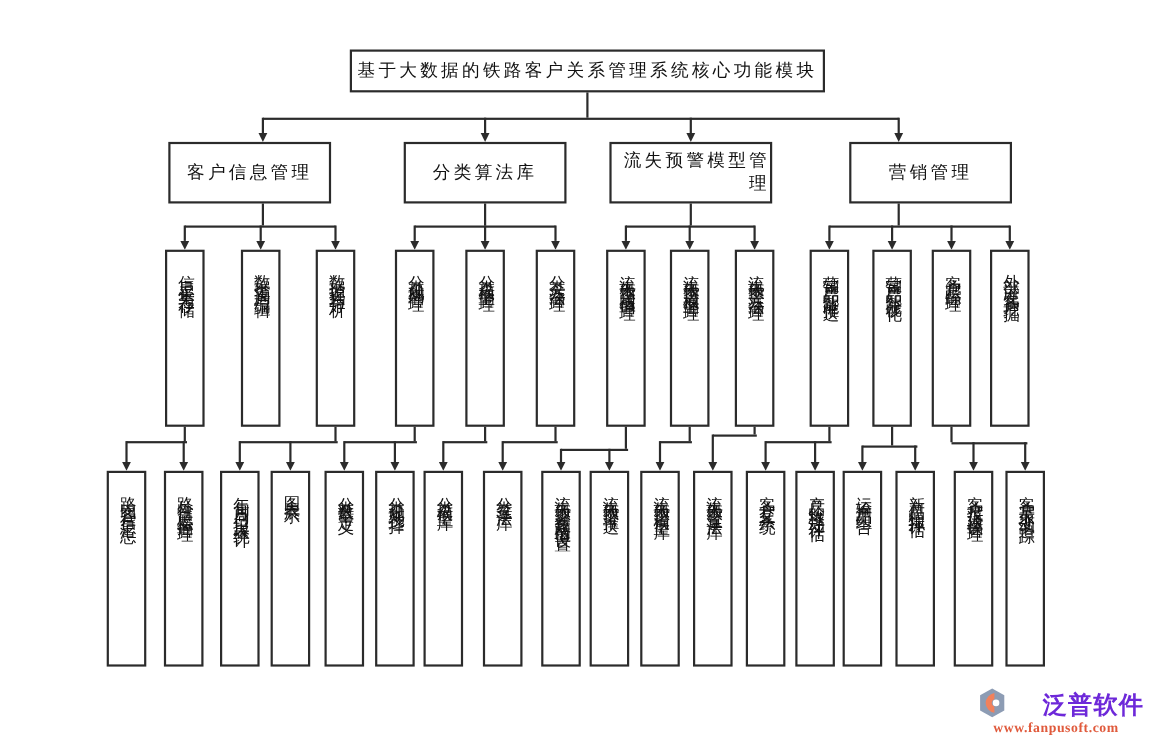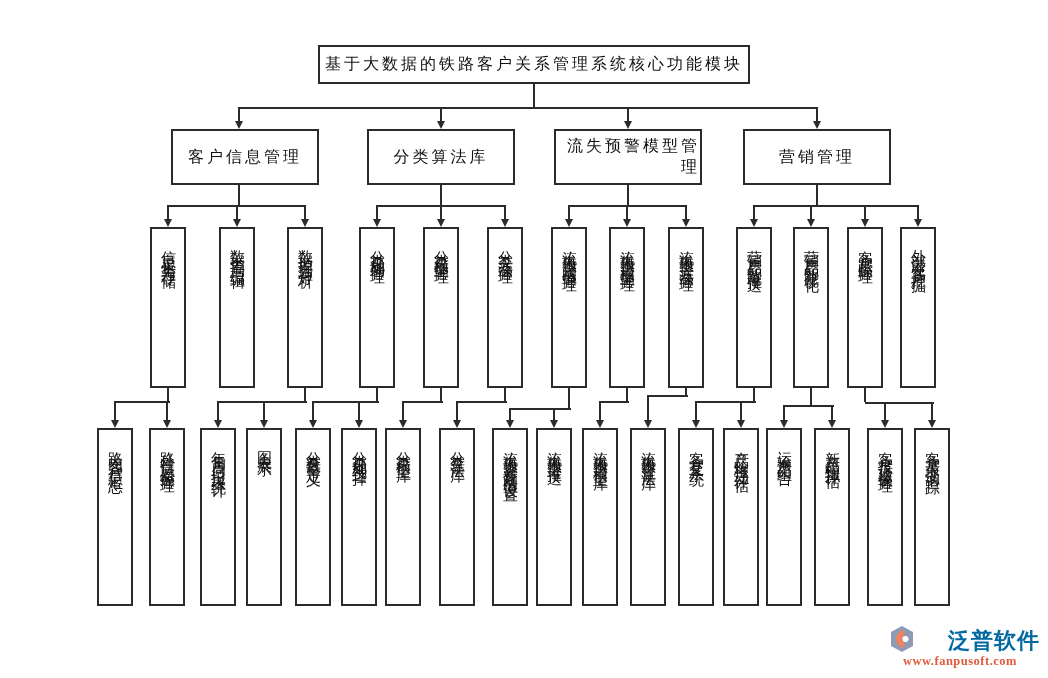--- a/index.html
+++ b/index.html
@@ -43,21 +43,21 @@
 </head>
 <body>
 
 <div id="canvas">
   <div id="nodes-layer">
       <div class="node hbox" style="left: 318px; top: 45px; width: 432px; height: 39px;">基于大数据的铁路客户关系管理系统核心功能模块</div>
       <div class="line" style="left: 533px; top: 84px; width: 2px; height: 23px;"></div>
       <div class="line" style="left: 239px; top: 107px; width: 578px; height: 2px;"></div>
       <div class="line" style="left: 238px; top: 107px; width: 2px; height: 14px;"></div>
       <div class="arrow" style="left: 235px; top: 121px;"></div>
-      <div class="node hbox" style="left: 171px; top: 129px; width: 148px; height: 56px;">客户信息管理</div>
+      <div class="node hbox" style="left: 153px; top: 129px; width: 148px; height: 56px;">客户信息管理</div>
       <div class="line" style="left: 238px; top: 185px; width: 2px; height: 20px;"></div>
       <div class="line" style="left: 168px; top: 205px; width: 137px; height: 2px;"></div>
       <div class="line" style="left: 167px; top: 205px; width: 2px; height: 14px;"></div>
       <div class="arrow" style="left: 164px; top: 219px;"></div>
       <div class="node vbox" style="left: 150px; top: 227px; width: 36px; height: 161px;">
         <span class="vtext">信息采集与存储</span>
       </div>
       <div class="line" style="left: 167px; top: 388px; width: 2px; height: 13px;"></div>
       <div class="line" style="left: 115px; top: 401px; width: 55px; height: 2px;"></div>
       <div class="line" style="left: 114px; top: 401px; width: 2px; height: 19px;"></div>
@@ -179,21 +179,21 @@
       </div>
       <div class="line" style="left: 685px; top: 388px; width: 2px; height: 7px;"></div>
       <div class="line" style="left: 648px; top: 395px; width: 40px; height: 2px;"></div>
       <div class="line" style="left: 647px; top: 395px; width: 2px; height: 25px;"></div>
       <div class="arrow" style="left: 644px; top: 420px;"></div>
       <div class="node vbox" style="left: 630px; top: 428px; width: 36px; height: 178px;">
         <span class="vtext">流失预警算法库</span>
       </div>
       <div class="line" style="left: 816px; top: 107px; width: 2px; height: 14px;"></div>
       <div class="arrow" style="left: 813px; top: 121px;"></div>
-      <div class="node hbox" style="left: 743px; top: 129px; width: 148px; height: 56px;">营销管理</div>
+      <div class="node hbox" style="left: 772px; top: 129px; width: 148px; height: 56px;">营销管理</div>
       <div class="line" style="left: 816px; top: 185px; width: 2px; height: 20px;"></div>
       <div class="line" style="left: 754px; top: 205px; width: 164px; height: 2px;"></div>
       <div class="line" style="left: 753px; top: 205px; width: 2px; height: 14px;"></div>
       <div class="arrow" style="left: 750px; top: 219px;"></div>
       <div class="node vbox" style="left: 736px; top: 227px; width: 36px; height: 161px;">
         <span class="vtext">营销产品智能推送</span>
       </div>
       <div class="line" style="left: 753px; top: 388px; width: 2px; height: 13px;"></div>
       <div class="line" style="left: 696px; top: 401px; width: 60px; height: 2px;"></div>
       <div class="line" style="left: 695px; top: 401px; width: 2px; height: 19px;"></div>
@@ -249,17 +249,17 @@
 
   <div id="watermark">
     <div id="wm-row">
       <span style="display:inline-block;margin-right:4px;">
         <svg width="28" height="28" viewBox="0 0 28 28">
           <path d="M14 1 L25 7 L25 21 L14 27 L3 21 L3 7 Z" fill="#8d9cb4"></path>
           <path d="M16 5 A 9.5 9.5 0 0 0 8 14 A 9.5 9.5 0 0 0 16 23 L16 17.5 A 4.5 4.5 0 0 1 13.5 14 A 4.5 4.5 0 0 1 16 10.5 Z" fill="#f2815c"></path>
           <circle cx="17.5" cy="14" r="3" fill="#ffffff"></circle>
         </svg>
       </span>
-      <span id="wm-brand" style="color: #0369a1; margin-left: 28px;">泛普软件</span>
+      <span id="wm-brand" style="color: #6d28d9; margin-left: 28px;">泛普软件</span>
     </div>
     <div id="wm-url" style="color: rgb(224, 90, 60);">www.fanpusoft.com</div>
   </div>
 </div>
 
 </body></html>

